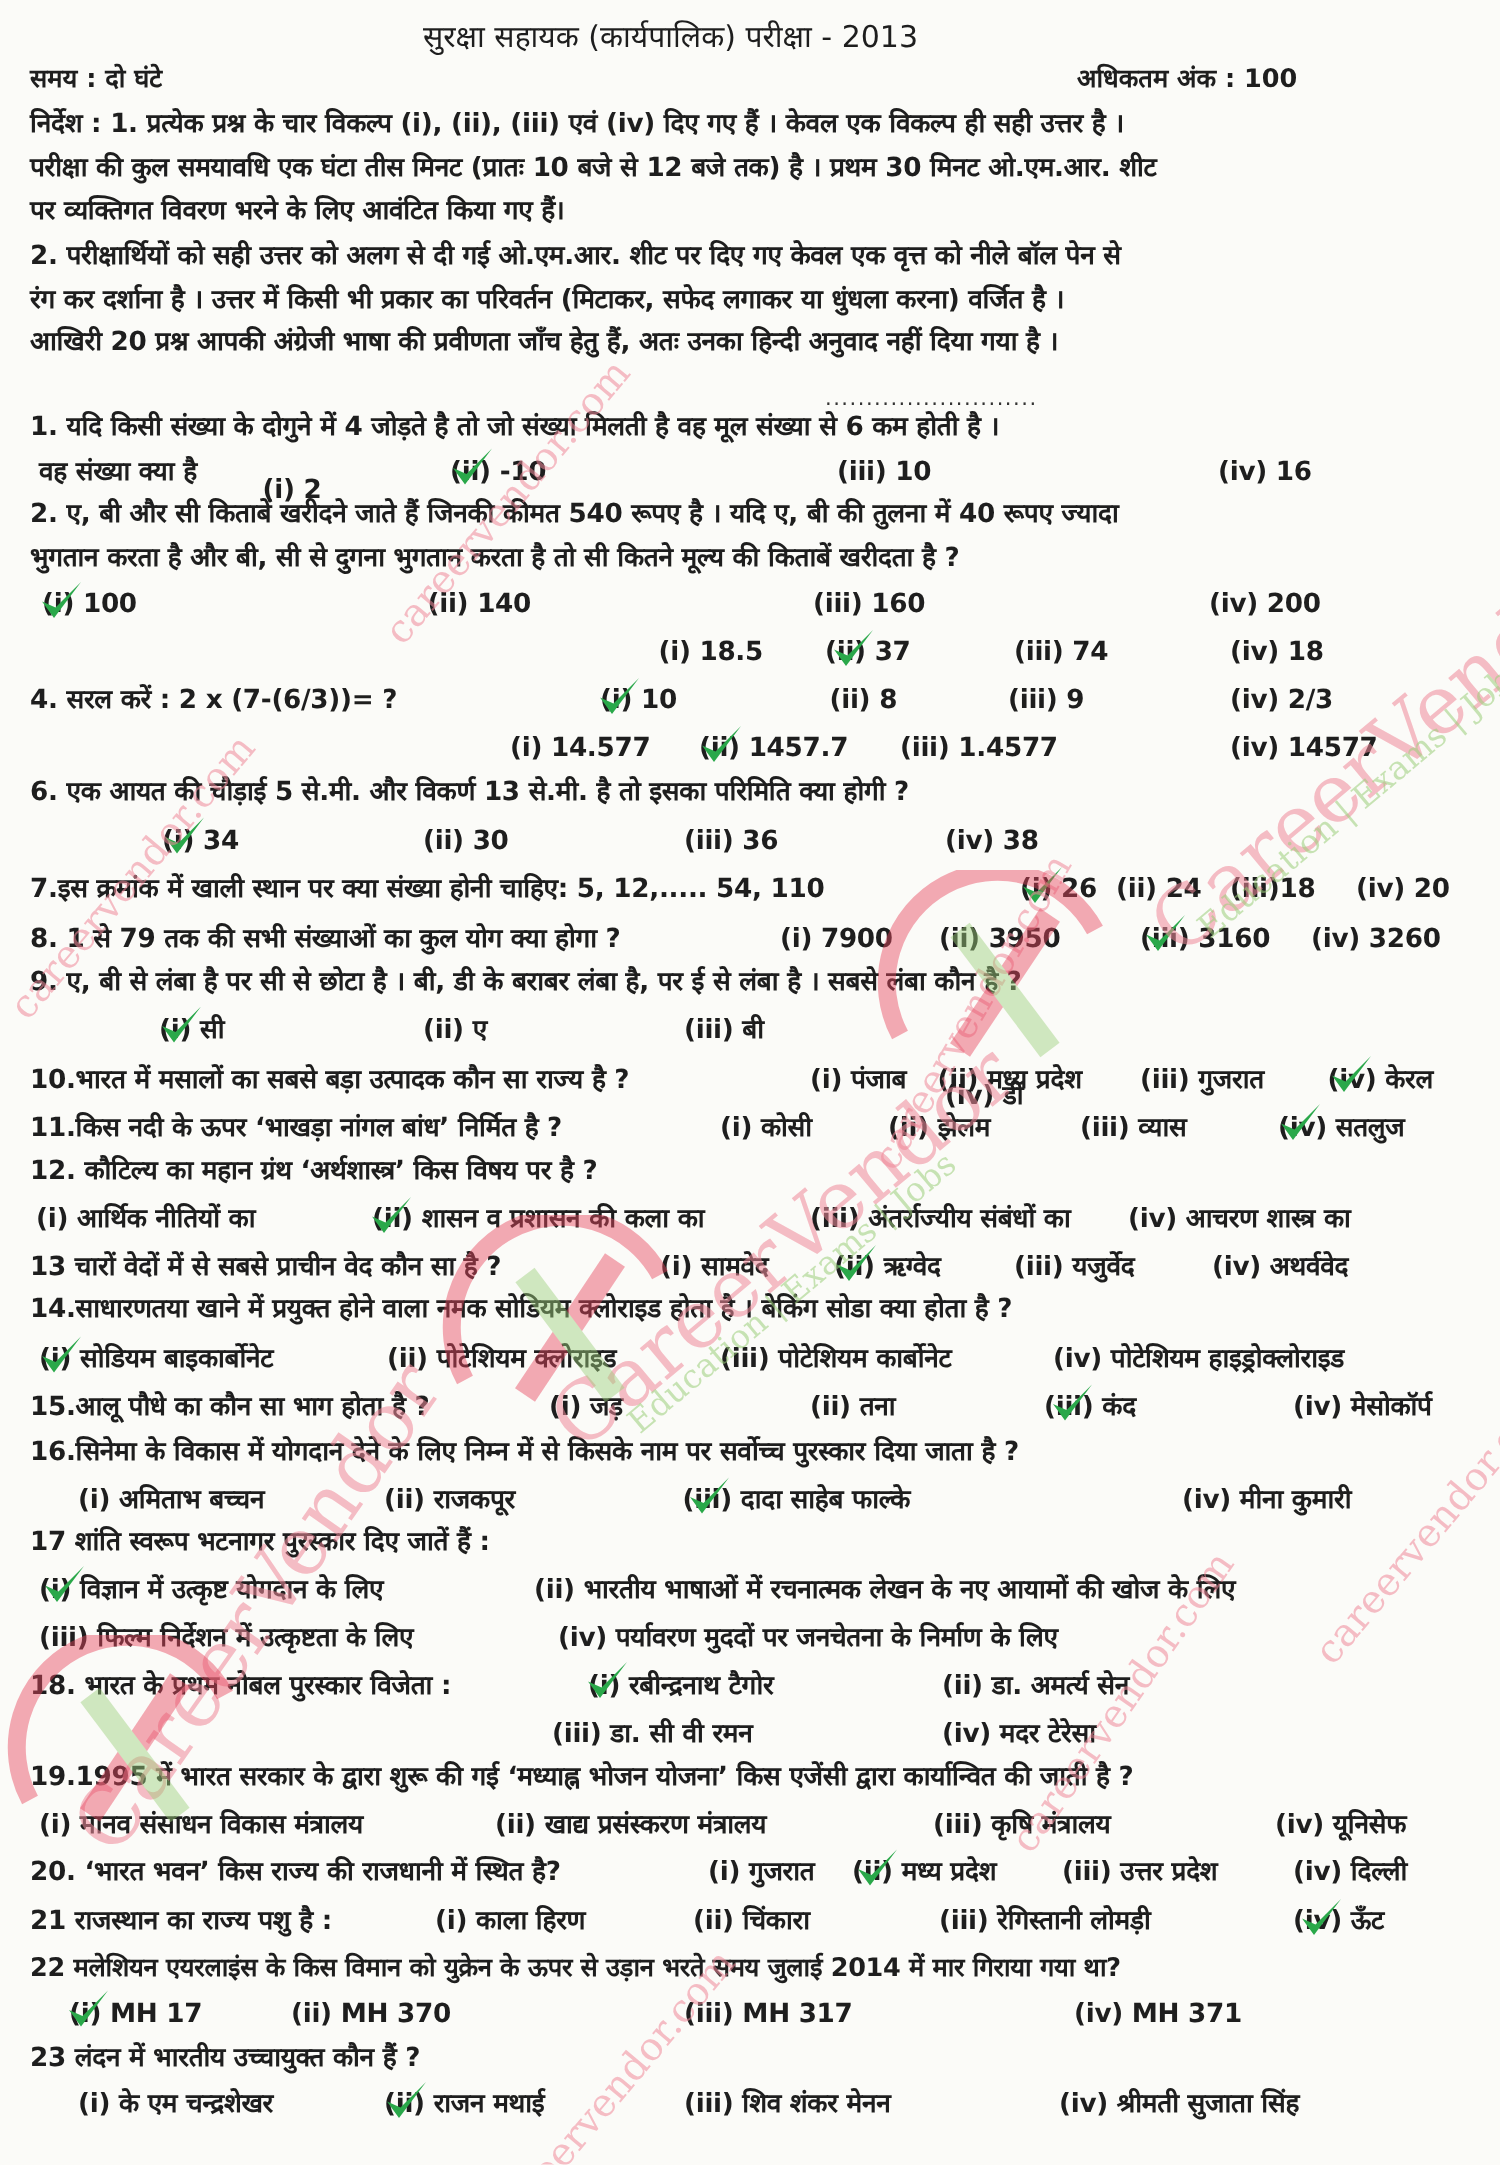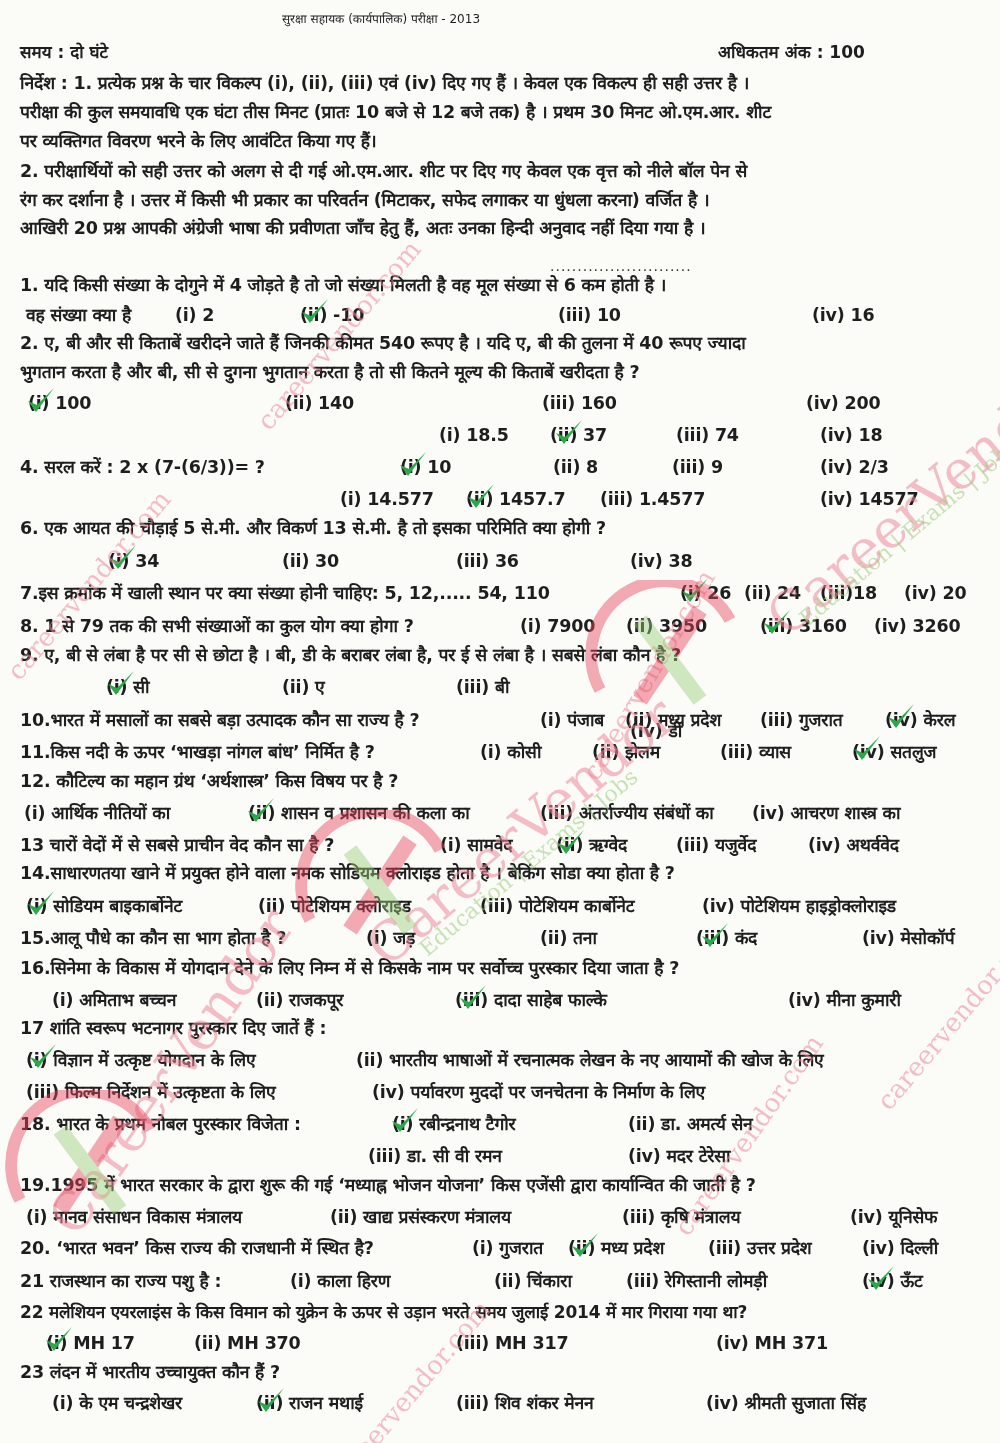--- a/index.html
+++ b/index.html
@@ -26,35 +26,35 @@
   
   .wm { position:absolute; pointer-events:none; color:#f08a9a; opacity:0.55; font-family:"DejaVu Serif", serif; white-space:nowrap; }
   .wm-green { color:#9ccf7b; opacity:0.55; }
   .logo { position:absolute; pointer-events:none; opacity:0.45; }
 </style>
 </head>
 <body>
 
 <div class="page">
 
-  <div class="abs title" style="left:282px; top:10px; font-size:12px;">सुरक्षा सहायक (कार्यपालिक) परीक्षा - 2013</div>
+  <div class="abs title" style="left:282px; top:10px; font-size:20px;">सुरक्षा सहायक (कार्यपालिक) परीक्षा - 2013</div>
   <div class="abs" style="left:20px; top:40px; font-size:17px; font-weight:600;">समय : दो घंटे</div>
   <div class="abs" style="left:718px; top:40px; font-size:17px; font-weight:600;">अधिकतम अंक : 100</div>
 
   <div class="line" style="top:68px; left:20px;">निर्देश : 1. प्रत्येक प्रश्न के चार विकल्प (i), (ii), (iii) एवं (iv) दिए गए हैं । केवल एक विकल्प ही सही उत्तर है ।</div>
   <div class="line" style="top:97px; left:20px;">परीक्षा की कुल समयावधि एक घंटा तीस मिनट (प्रातः 10 बजे से 12 बजे तक) है । प्रथम 30 मिनट ओ.एम.आर. शीट</div>
   <div class="line" style="top:126px; left:20px;">पर व्यक्तिगत विवरण भरने के लिए आवंटित किया गए हैं।</div>
   <div class="line" style="top:156px; left:20px;">2. परीक्षार्थियों को सही उत्तर को अलग से दी गई ओ.एम.आर. शीट पर दिए गए  केवल एक वृत्त को नीले बॉल पेन से</div>
   <div class="line" style="top:185px; left:20px;">रंग  कर दर्शाना है । उत्तर में किसी भी प्रकार का परिवर्तन (मिटाकर, सफेद लगाकर  या धुंधला करना) वर्जित है ।</div>
   <div class="line" style="top:213px; left:20px;">आखिरी 20 प्रश्न आपकी अंग्रेजी भाषा की प्रवीणता जाँच हेतु हैं, अतः उनका हिन्दी अनुवाद नहीं दिया गया  है ।</div>
   <div class="dots">..........................</div>
 
   <div class="line" style="top:270px; left:20px;">1. यदि किसी संख्या के दोगुने में  4 जोड़ते है तो जो संख्या मिलती है वह मूल संख्या से 6 कम होती है ।</div>
   <div class="opt line" style="top:300px; left:26px; width:auto;">वह संख्या क्या है</div>
-  <div class="opt line" style="top:300px; left:175px; width:auto;">(i)  2</div>
+  <div class="opt line" style="top:312px; left:175px; width:auto;">(i)  2</div>
   <div class="opt line" style="top:300px; left:300px; width:auto;">(ii) -10</div>
   <div class="opt line" style="top:300px; left:558px; width:auto;">(iii) 10</div>
   <div class="opt line" style="top:300px; left:812px; width:auto;">(iv)    16</div>
 
   <div class="line" style="top:328px; left:20px;">2. ए, बी और सी किताबें खरीदने जाते हैं जिनकी कीमत 540 रूपए है । यदि ए, बी की तुलना में 40 रूपए ज्यादा</div>
   <div class="line" style="top:357px; left:20px;">भुगतान करता है और बी, सी से दुगना भुगतान करता है तो सी कितने मूल्य की किताबें खरीदता है ?</div>
   <div class="opt line" style="top:388px; left:28px; width:auto;">(i)   100</div>
   <div class="opt line" style="top:388px; left:285px; width:auto;">(ii) 140</div>
   <div class="opt line" style="top:388px; left:542px; width:auto;text-align:center;">(iii) 160</div>
   <div class="opt line" style="top:388px; left:806px; width:auto;">(iv) 200</div>
@@ -160,21 +160,21 @@
   <div class="opt line" style="top:1202px; left:850px; width:auto;">(iv) यूनिसेफ</div>
 
   <div class="opt line" style="top:1233px; left:20px; width:auto;">20. ‘भारत भवन’ किस राज्य की राजधानी में स्थित है?</div>
   <div class="opt line" style="top:1233px; left:472px; width:auto;">(i) गुजरात</div>
   <div class="opt line" style="top:1233px; left:568px; width:auto;">(ii) मध्य प्रदेश</div>
   <div class="opt line" style="top:1233px; left:708px; width:auto;">(iii) उत्तर प्रदेश</div>
   <div class="opt line" style="top:1233px; left:862px; width:auto;">(iv)   दिल्ली</div>
 
   <div class="opt line" style="top:1266px; left:20px; width:auto;">21 राजस्थान का राज्य पशु है :</div>
   <div class="opt line" style="top:1266px; left:290px; width:auto;">(i)   काला हिरण</div>
-  <div class="opt line" style="top:1266px; left:494px; width:auto;text-align:center;">(ii)  चिंकारा</div>
+  <div class="opt line" style="top:1266px; left:462px; width:auto;text-align:center;">(ii)  चिंकारा</div>
   <div class="opt line" style="top:1266px; left:626px; width:auto;">(iii)  रेगिस्तानी लोमड़ी</div>
   <div class="opt line" style="top:1266px; left:862px; width:auto;">(iv)   ऊँट</div>
 
   <div class="line" style="top:1297px; left:20px; font-size:17px;">22 मलेशियन एयरलाइंस के किस विमान को युक्रेन के ऊपर से उड़ान भरते समय जुलाई 2014 में मार गिराया गया था?</div>
   <div class="opt line" style="top:1328px; left:46px; width:auto;">(i) MH 17</div>
   <div class="opt line" style="top:1328px; left:194px; width:auto;">(ii)  MH 370</div>
   <div class="opt line" style="top:1328px; left:456px; width:auto;">(iii)  MH 317</div>
   <div class="opt line" style="top:1328px; left:716px; width:auto;">(iv)  MH 371</div>
 
   <div class="line" style="top:1357px; left:20px;">23 लंदन में भारतीय उच्चायुक्त कौन हैं ?</div>

